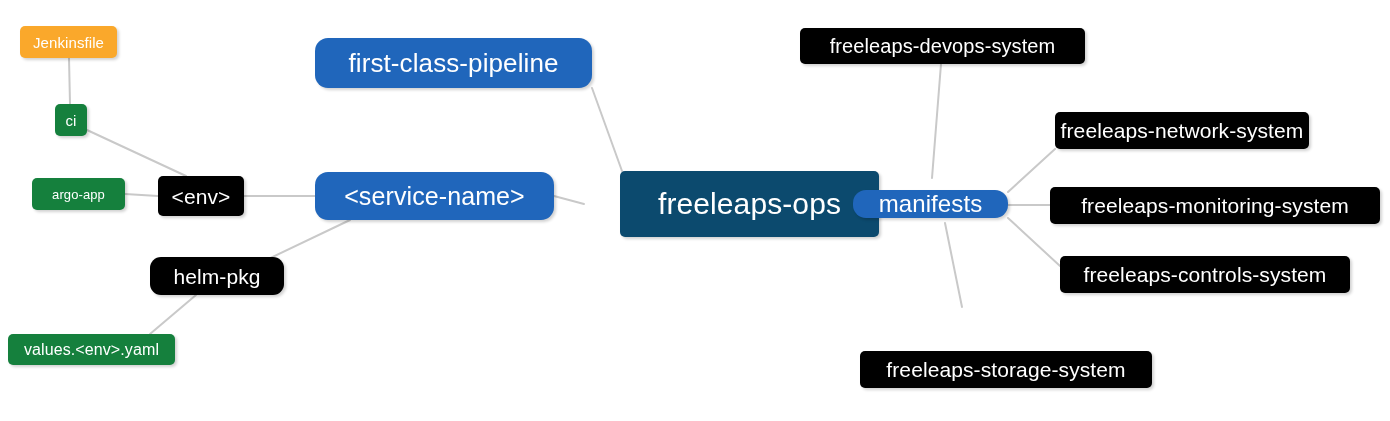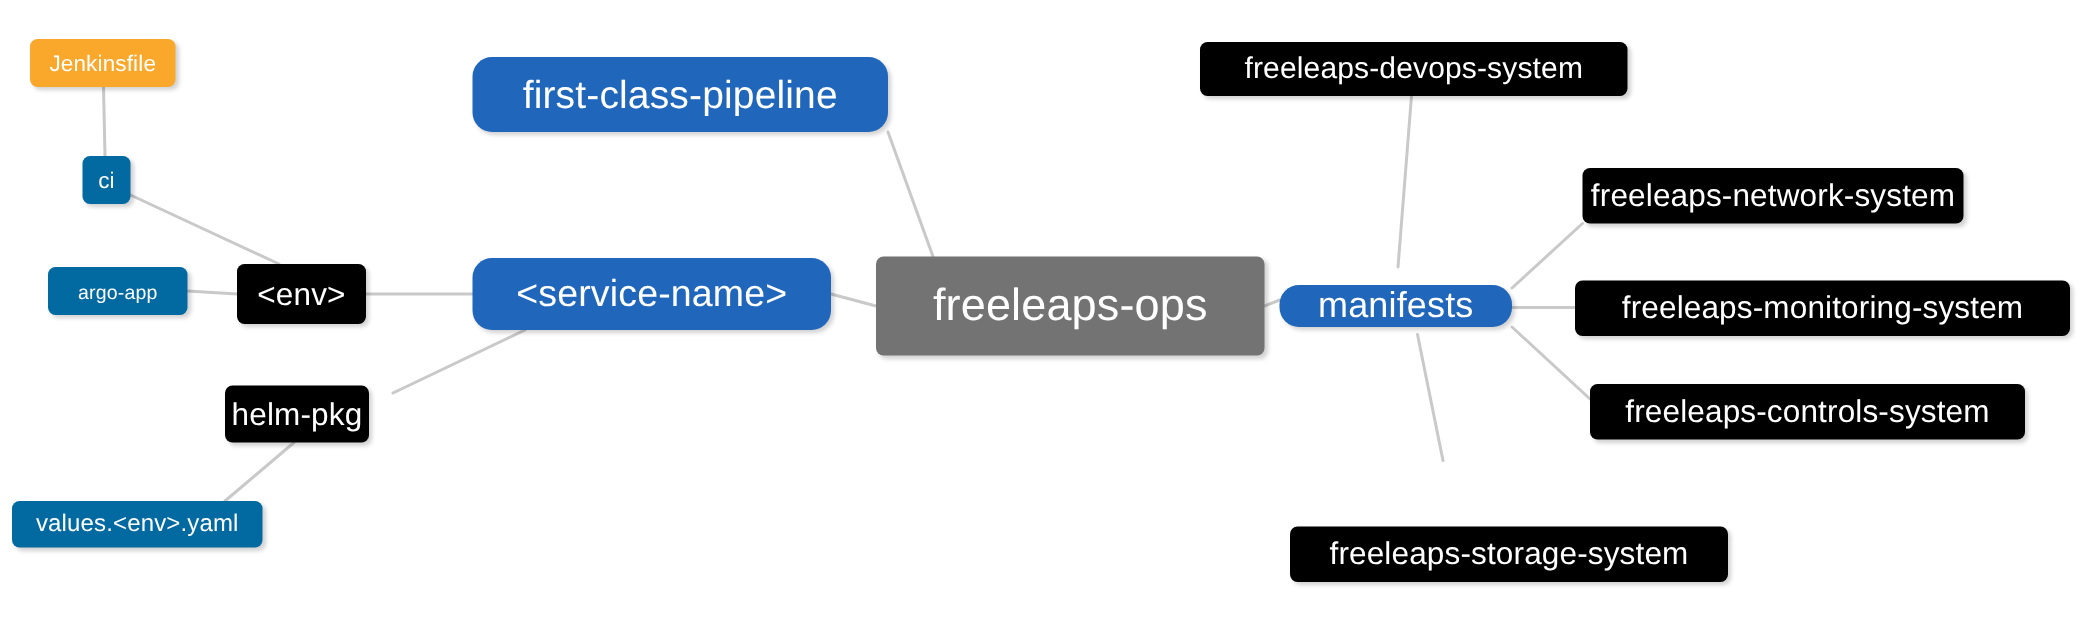--- a/index.html
+++ b/index.html
@@ -30,25 +30,25 @@
     align-items: center;
     justify-content: center;
     color: #ffffff;
     border-radius: 5px;
     white-space: nowrap;
     text-align: center;
     letter-spacing: 0.1px;
     box-shadow: 2px 2px 3px rgba(0,0,0,0.18);
     line-height: 1;
   }
-  .n-root   { background: #737373; }
+  .n-root   { background: #0c4a6e; margin-left: 36px; }
   .n-blue   { background: #2066bb; border-radius: 13px; }
   .n-green  { background: #000000; }
   .n-orange { background: #faa82b; }
-  .n-red    { background: #0369a1; }
+  .n-red    { background: #15803d; }
 </style>
 </head>
 <body>
 
 <div id="canvas">
   <svg id="edges" viewBox="0 0 1390 421" xmlns="http://www.w3.org/2000/svg">
       <line x1="584" y1="204" x2="554" y2="196" stroke="#c9c9c9" stroke-width="2" stroke-linecap="round"></line>
       <line x1="622" y1="171" x2="592" y2="88" stroke="#c9c9c9" stroke-width="2" stroke-linecap="round"></line>
       <line x1="843" y1="204" x2="853" y2="200" stroke="#c9c9c9" stroke-width="2" stroke-linecap="round"></line>
       <line x1="315" y1="196" x2="244" y2="196" stroke="#c9c9c9" stroke-width="2" stroke-linecap="round"></line>
@@ -62,21 +62,21 @@
       <line x1="1008" y1="205" x2="1050" y2="205" stroke="#c9c9c9" stroke-width="2" stroke-linecap="round"></line>
       <line x1="1008" y1="218" x2="1060" y2="266" stroke="#c9c9c9" stroke-width="2" stroke-linecap="round"></line>
       <line x1="945" y1="223" x2="962" y2="307" stroke="#c9c9c9" stroke-width="2" stroke-linecap="round"></line>
     </svg>
   <div id="nodes">
       <div class="node n-root" style="left: 584px; top: 171px; width: 259px; height: 66px; font-size: 30px;">freeleaps-ops</div>
       <div class="node n-blue" style="left: 315px; top: 172px; width: 239px; height: 48px; font-size: 25px;">&lt;service-name&gt;</div>
       <div class="node n-blue" style="left: 315px; top: 38px; width: 277px; height: 50px; font-size: 26px;">first-class-pipeline</div>
       <div class="node n-blue" style="left: 853px; top: 190px; width: 155px; height: 28px; font-size: 24px;">manifests</div>
       <div class="node n-green" style="left: 158px; top: 176px; width: 86px; height: 40px; font-size: 21px;">&lt;env&gt;</div>
-      <div class="node n-green" style="left: 150px; top: 257px; width: 96px; height: 38px; font-size: 21px;">helm-pkg</div>
+      <div class="node n-green" style="left: 150px; top: 257px; width: 134px; height: 38px; font-size: 21px; border-radius: 11px;">helm-pkg</div>
       <div class="node n-red" style="left: 55px; top: 104px; width: 32px; height: 32px; font-size: 15px;">ci</div>
       <div class="node n-red" style="left: 32px; top: 178px; width: 93px; height: 32px; font-size: 13px;">argo-app</div>
       <div class="node n-orange" style="left: 20px; top: 26px; width: 97px; height: 32px; font-size: 15px;">Jenkinsfile</div>
       <div class="node n-red" style="left: 8px; top: 334px; width: 167px; height: 31px; font-size: 16px;">values.&lt;env&gt;.yaml</div>
       <div class="node n-green" style="left: 800px; top: 28px; width: 285px; height: 36px; font-size: 20px;">freeleaps-devops-system</div>
       <div class="node n-green" style="left: 1055px; top: 112px; width: 254px; height: 37px; font-size: 21px;">freeleaps-network-system</div>
       <div class="node n-green" style="left: 1050px; top: 187px; width: 330px; height: 37px; font-size: 21px;">freeleaps-monitoring-system</div>
       <div class="node n-green" style="left: 1060px; top: 256px; width: 290px; height: 37px; font-size: 21px;">freeleaps-controls-system</div>
       <div class="node n-green" style="left: 860px; top: 307px; width: 292px; height: 37px; font-size: 21px; margin-top: 44px;">freeleaps-storage-system</div>
     </div>

